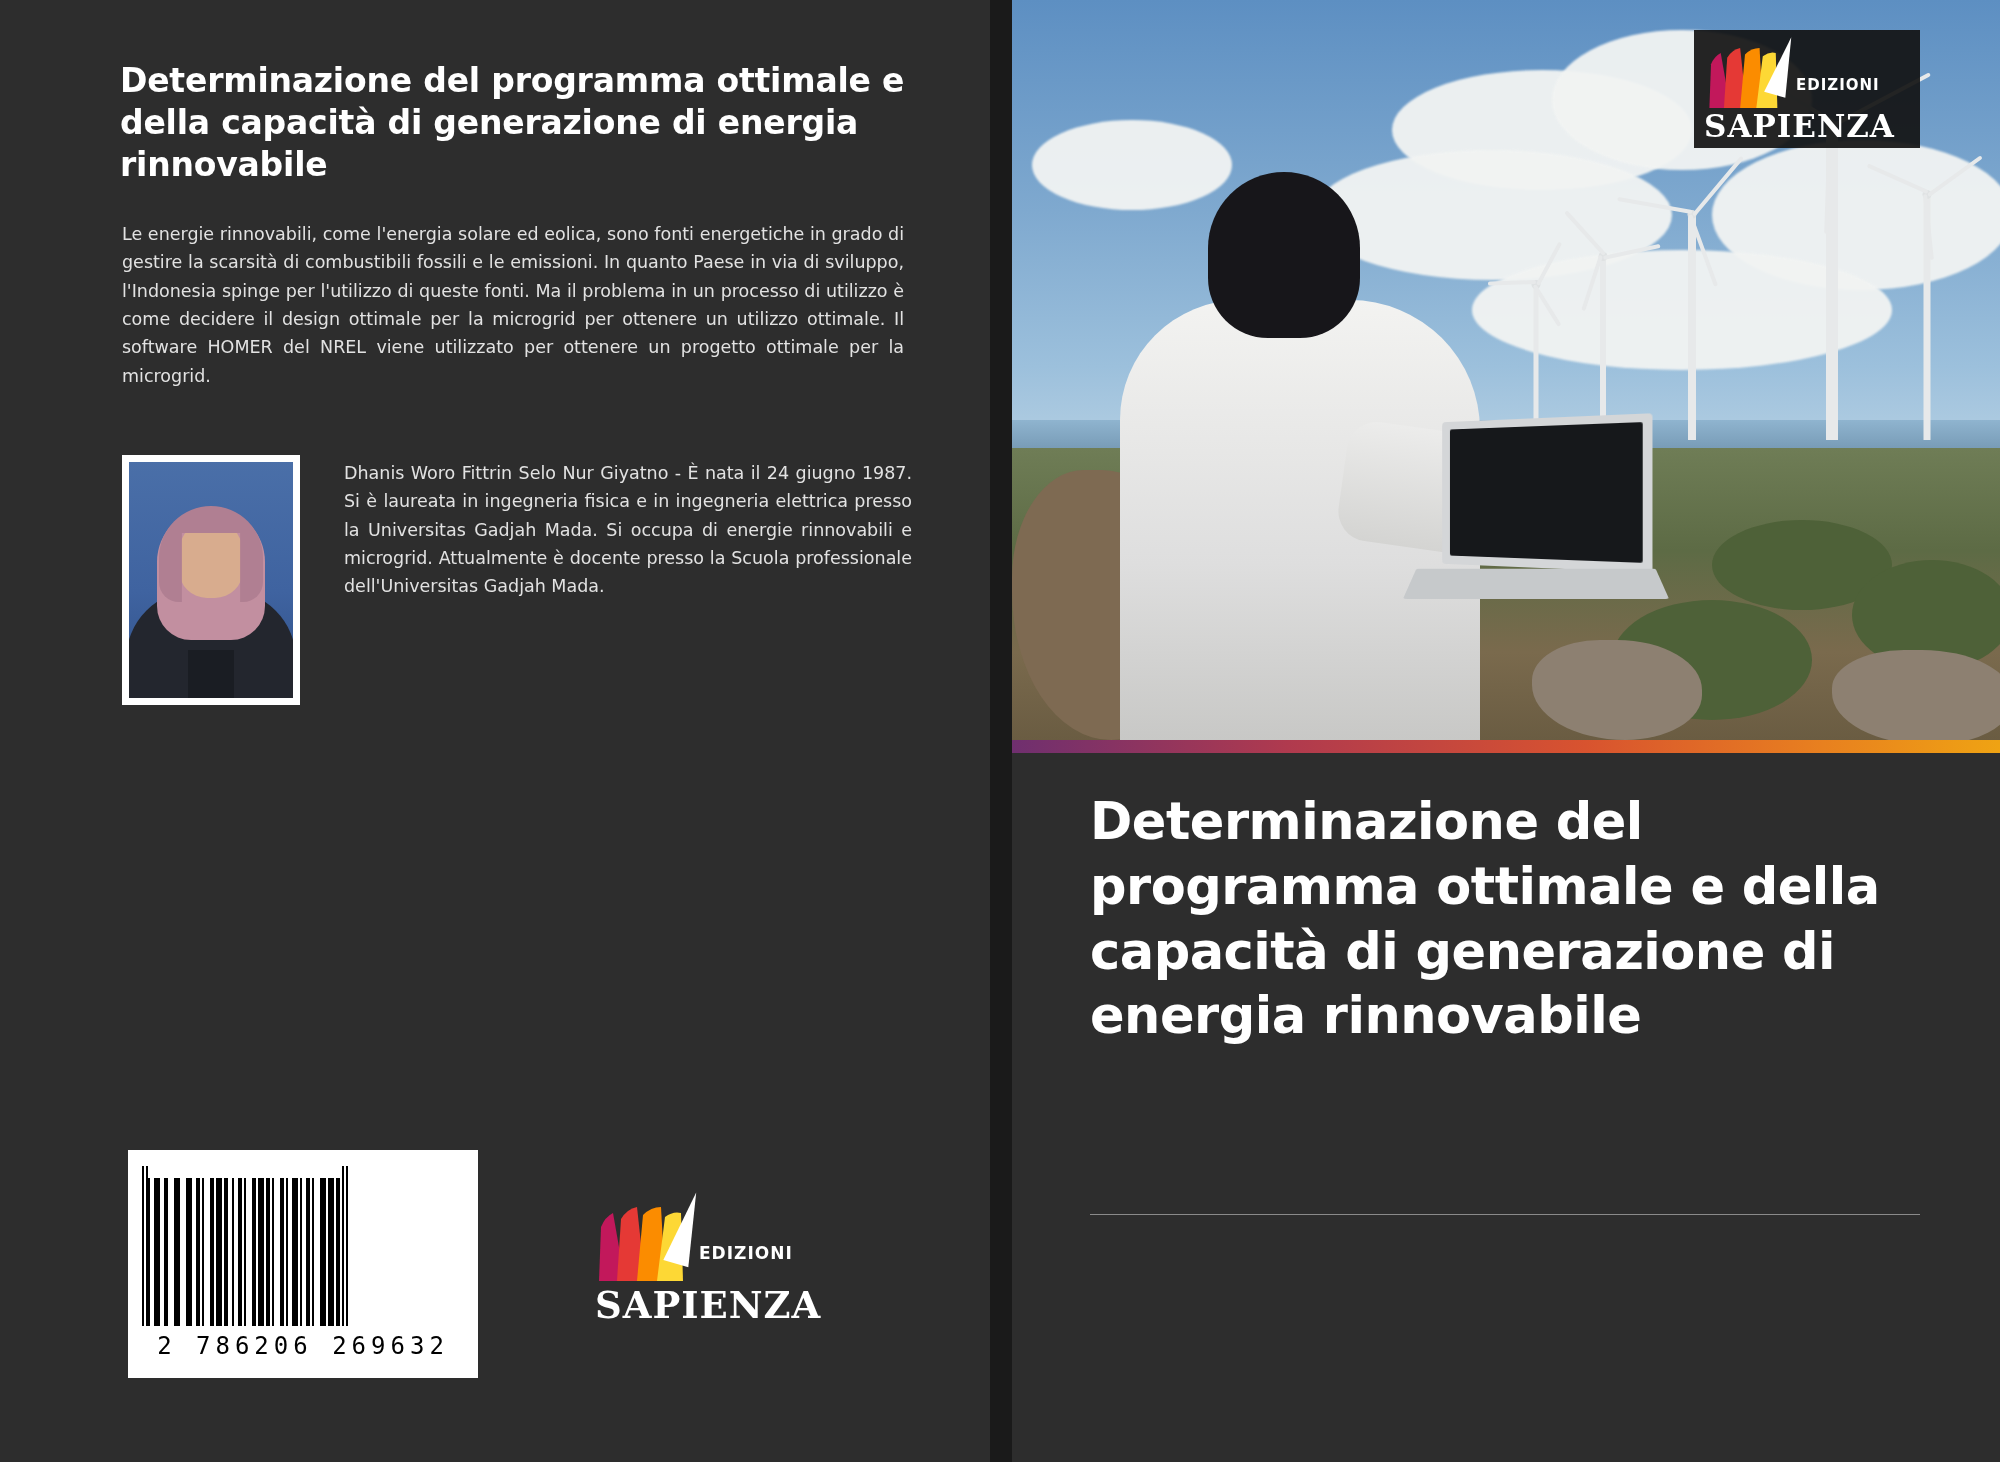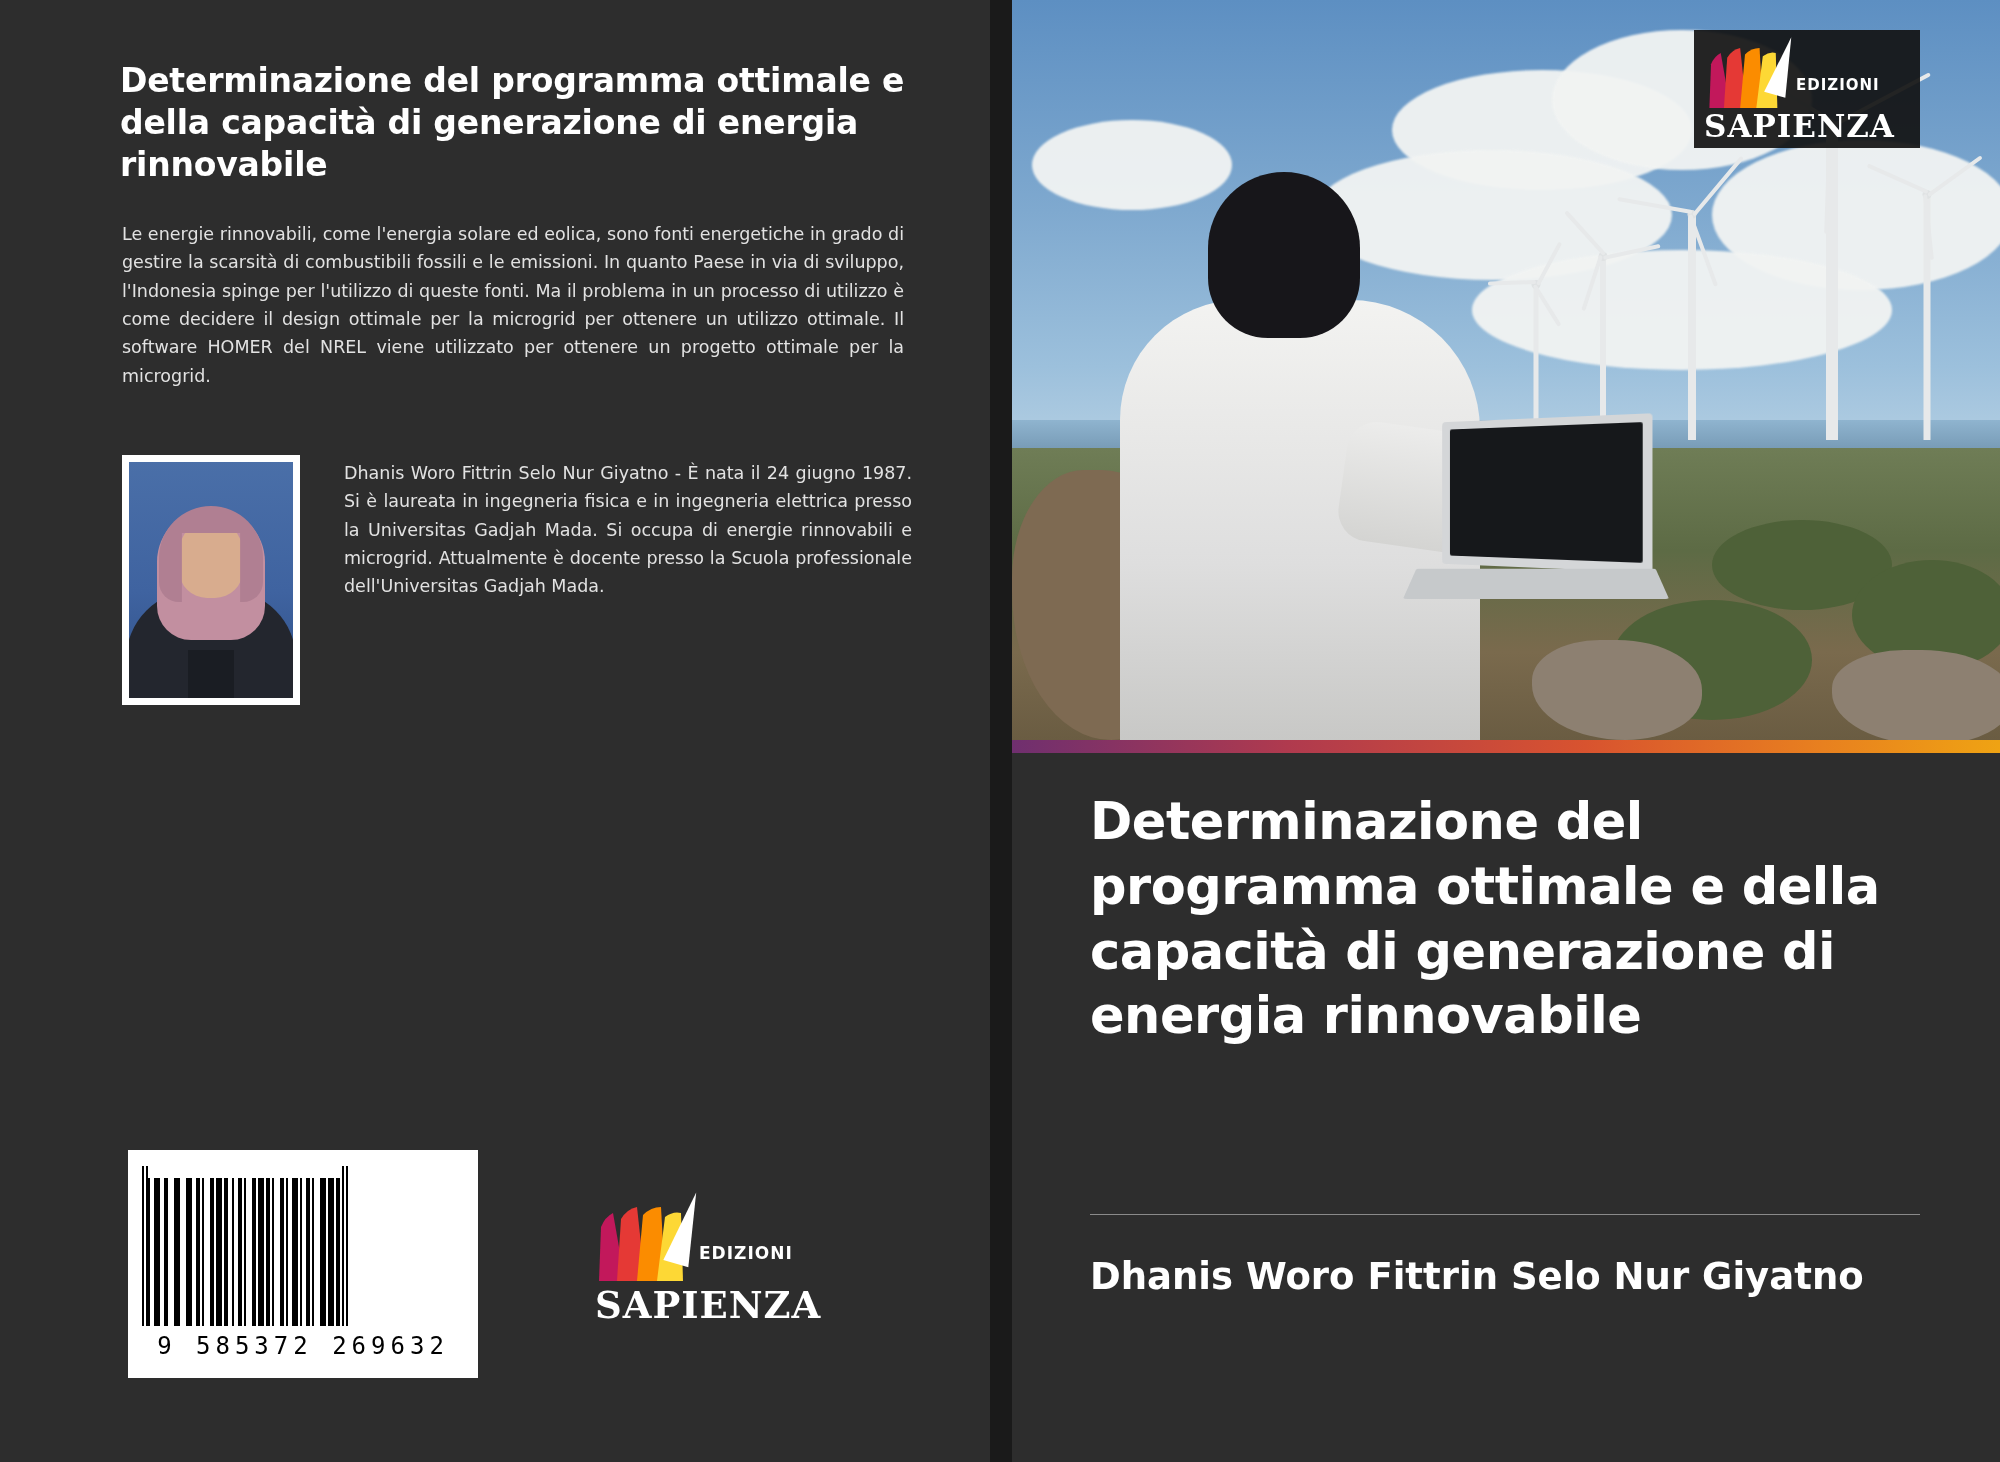--- a/index.html
+++ b/index.html
@@ -424,21 +424,21 @@
           <span style="width: 6px; height: 148px; background: rgb(0, 0, 0);"></span>
           <span style="width: 2px; height: 148px; background: transparent;"></span>
           <span style="width: 6px; height: 148px; background: rgb(0, 0, 0);"></span>
           <span style="width: 2px; height: 148px; background: transparent;"></span>
           <span style="width: 4px; height: 148px; background: rgb(0, 0, 0);"></span>
           <span style="width: 2px; height: 148px; background: transparent;"></span>
           <span style="width: 2px; height: 160px; background: rgb(0, 0, 0);"></span>
           <span style="width: 2px; height: 160px; background: transparent;"></span>
           <span style="width: 2px; height: 160px; background: rgb(0, 0, 0);"></span>
         </div>
-      <div class="barcode-num">9 585372 269632</div>
+      <div class="barcode-num">2 786206 269632</div>
     </div>
 
     <div class="logo-back">
       <div class="logo-wrap">
         <div class="logo-mark">
           <svg class="logo-fan" viewBox="0 0 96 84">
             <path d="M4 84 L6 30 Q10 20 18 16 L30 84 Z" fill="#c2185b"></path>
             <path d="M22 84 L26 22 Q32 12 42 10 L50 84 Z" fill="#e53935"></path>
             <path d="M42 84 L48 18 Q56 10 66 10 L70 84 Z" fill="#fb8c00"></path>
             <path d="M62 84 L70 20 Q78 14 86 16 L88 84 Z" fill="#fdd835"></path>
@@ -533,16 +533,15 @@
           <div class="logo-edizioni">EDIZIONI</div>
           <div class="logo-sapienza">SAPIENZA</div>
         </div>
       </div>
     </div>
 
     <div class="orange-bar"></div>
 
     <div class="front-title">Determinazione del programma ottimale e della capacità di generazione di energia rinnovabile</div>
     <div class="front-rule"></div>
-    <div class="front-author">Dhanis Woro Fittrin Selo Nur Giyatno</div>
   </div>
 
 </div>
 
 </body></html>

